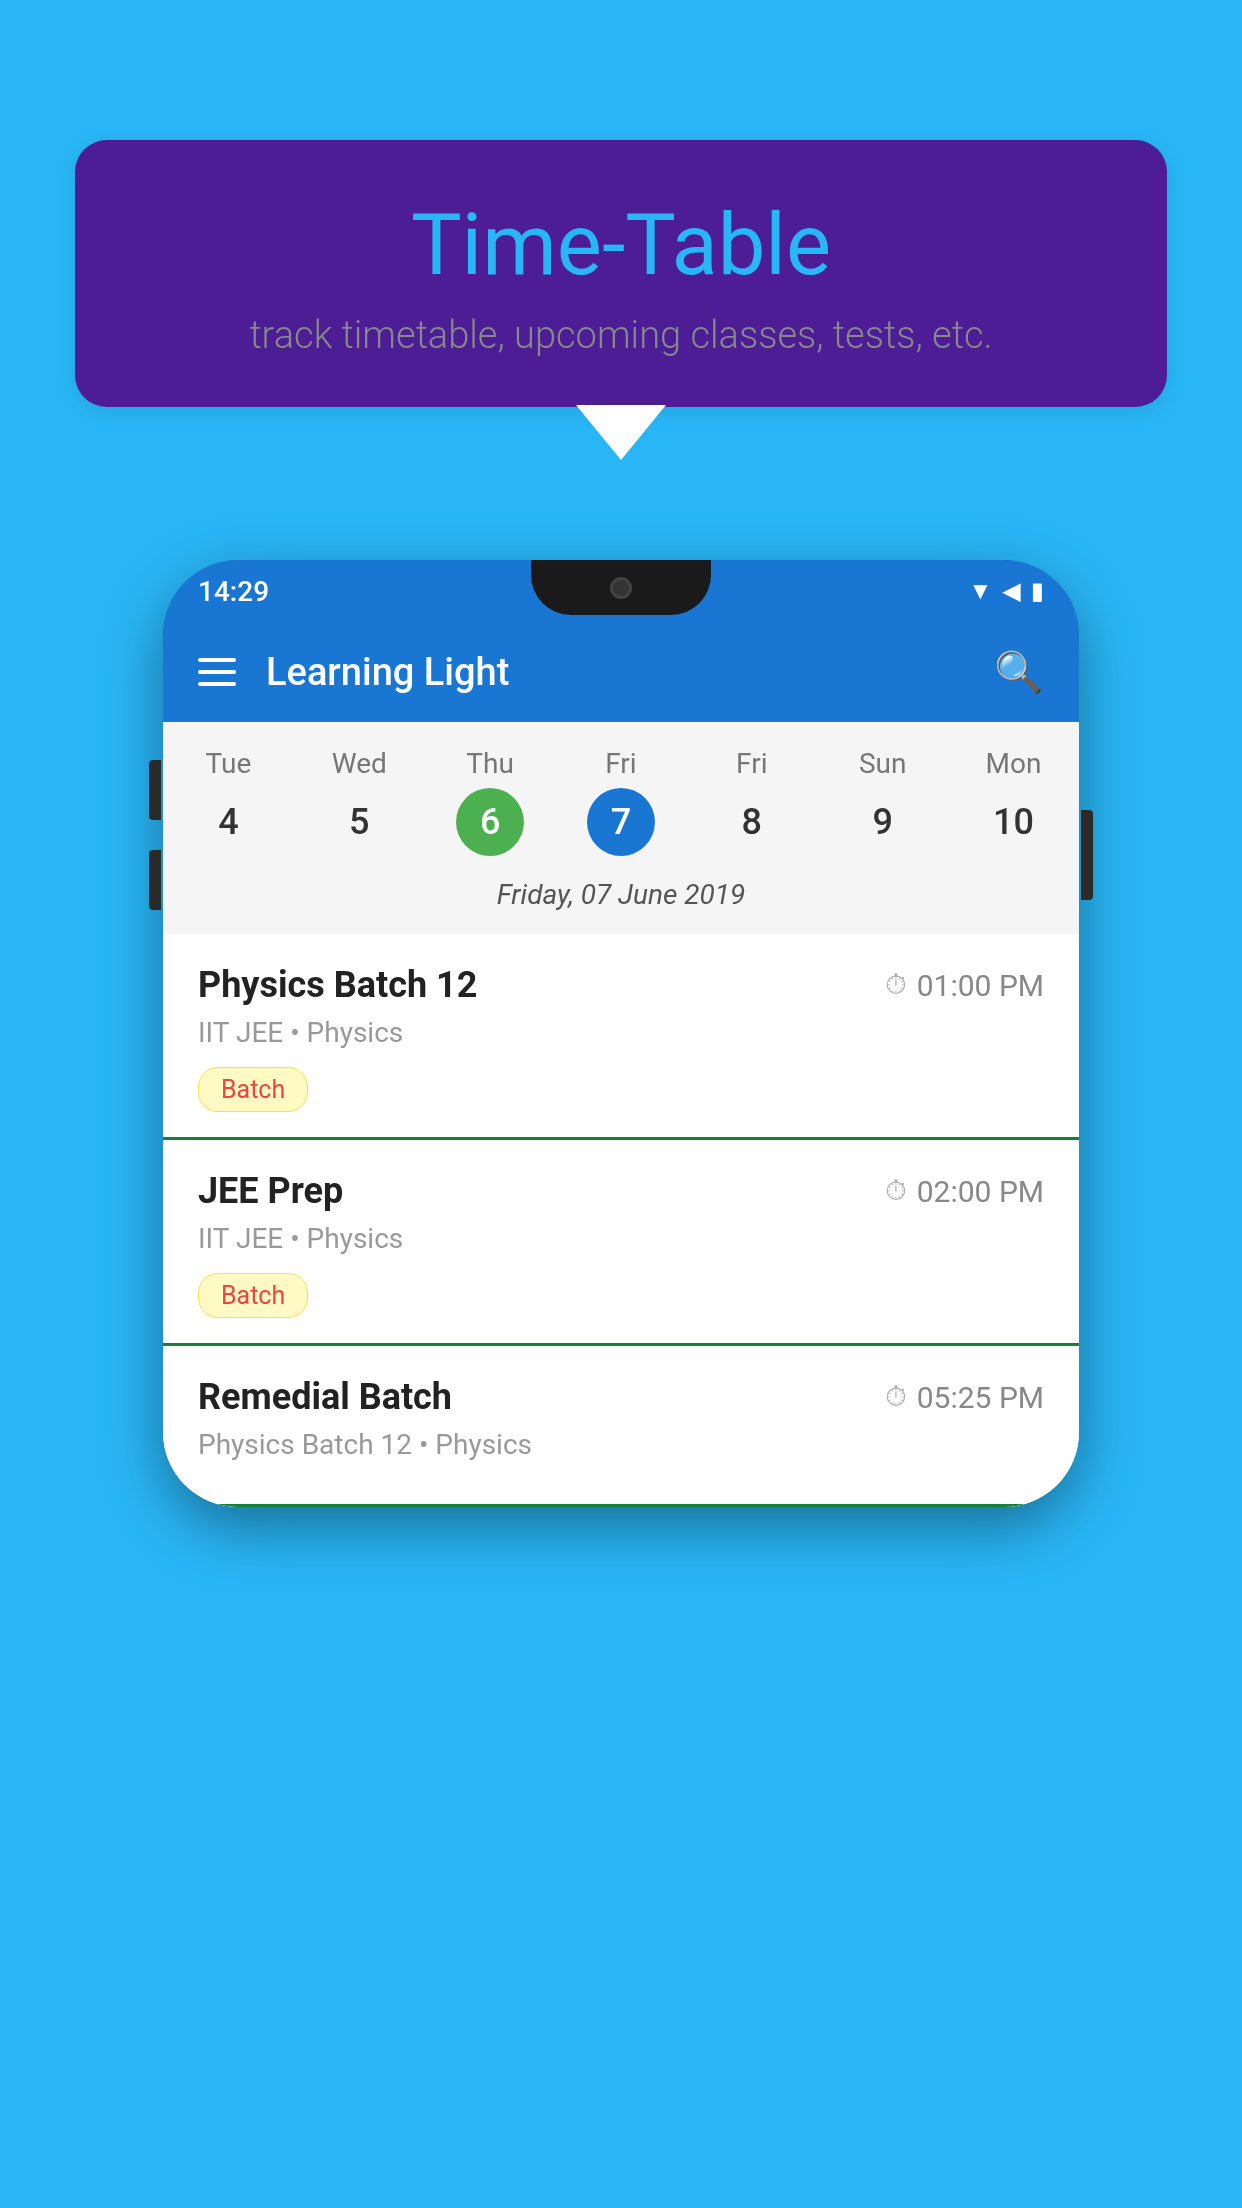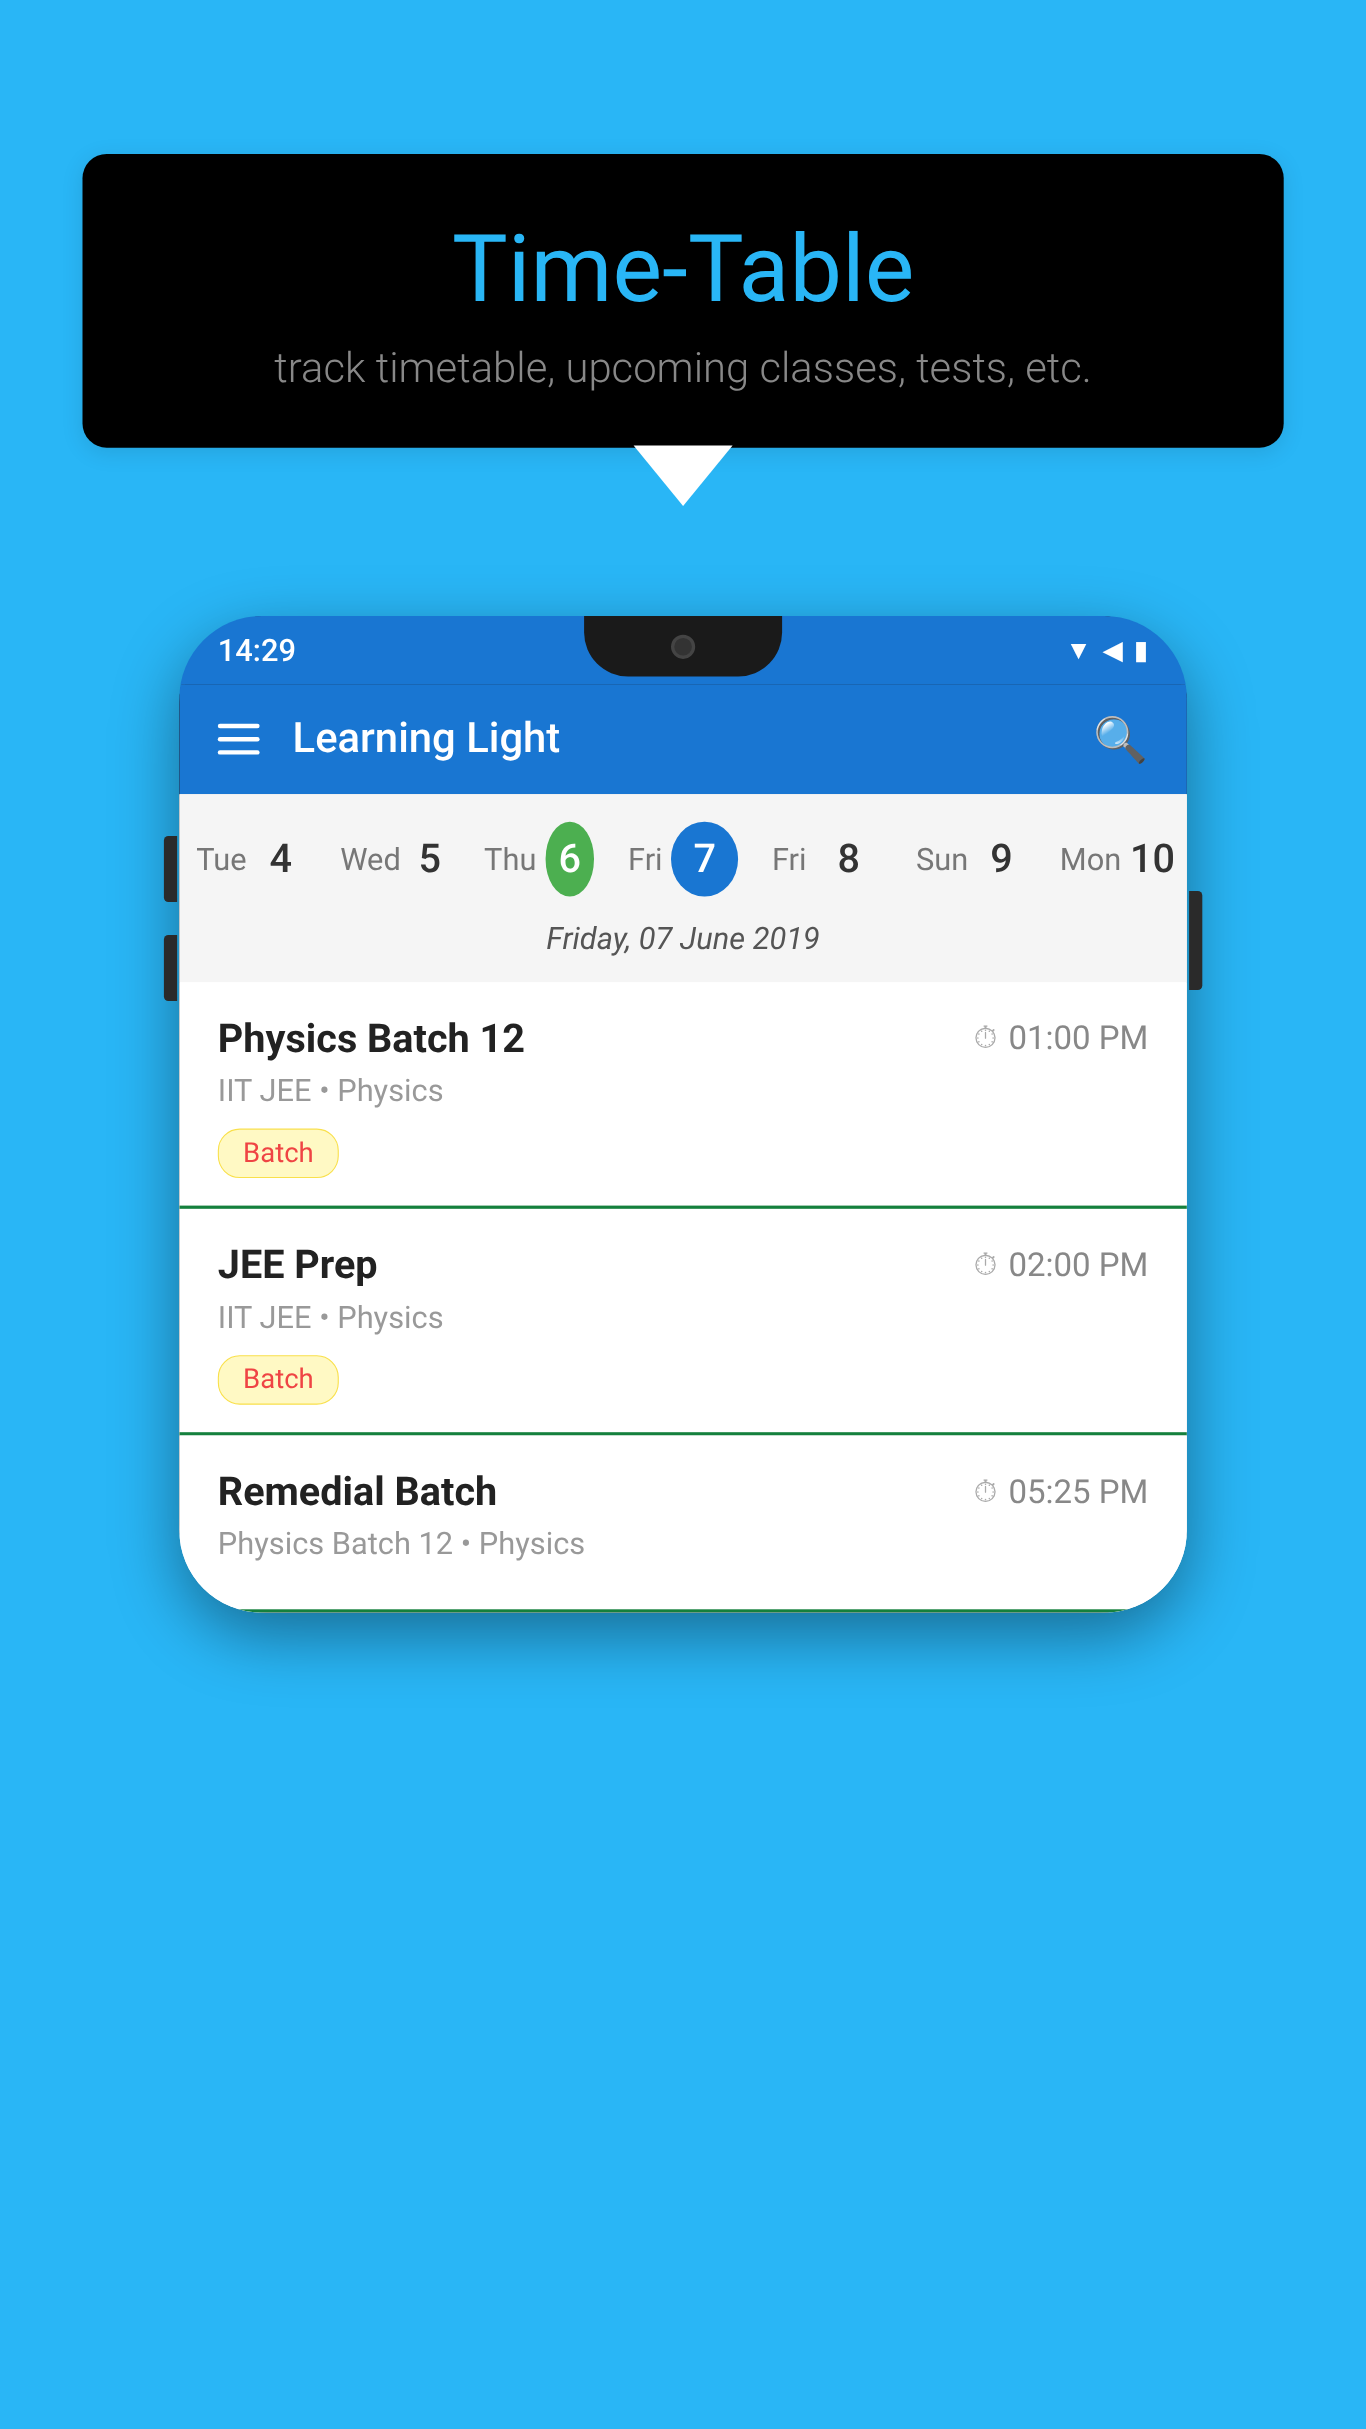--- a/index.html
+++ b/index.html
@@ -19,22 +19,22 @@
       position: absolute;
       top: 140px;
       left: 75px;
       right: 75px;
       display: flex;
       flex-direction: column;
       align-items: center;
     }
 
     .speech-bubble {
-      background: #000000;
-      border-radius: 22px;
+      background: #4c1d95;
+      border-radius: 32px;
       padding: 55px 70px 50px;
       text-align: center;
       width: 100%;
       box-shadow: 0 4px 20px rgba(0,0,0,0.1);
     }
 
     .speech-bubble h1 {
       font-size: 85px;
       font-weight: 400;
       color: #29B6F6;
@@ -205,21 +205,21 @@
     }
 
     .days-row {
       display: flex;
       justify-content: space-around;
       margin-bottom: 10px;
     }
 
     .day-col {
       display: flex;
-      flex-direction: row;
+      flex-direction: column;
       align-items: center;
       gap: 8px;
       width: 100px;
     }
 
     .day-label {
       font-size: 28px;
       color: #777;
       font-weight: 400;
     }

